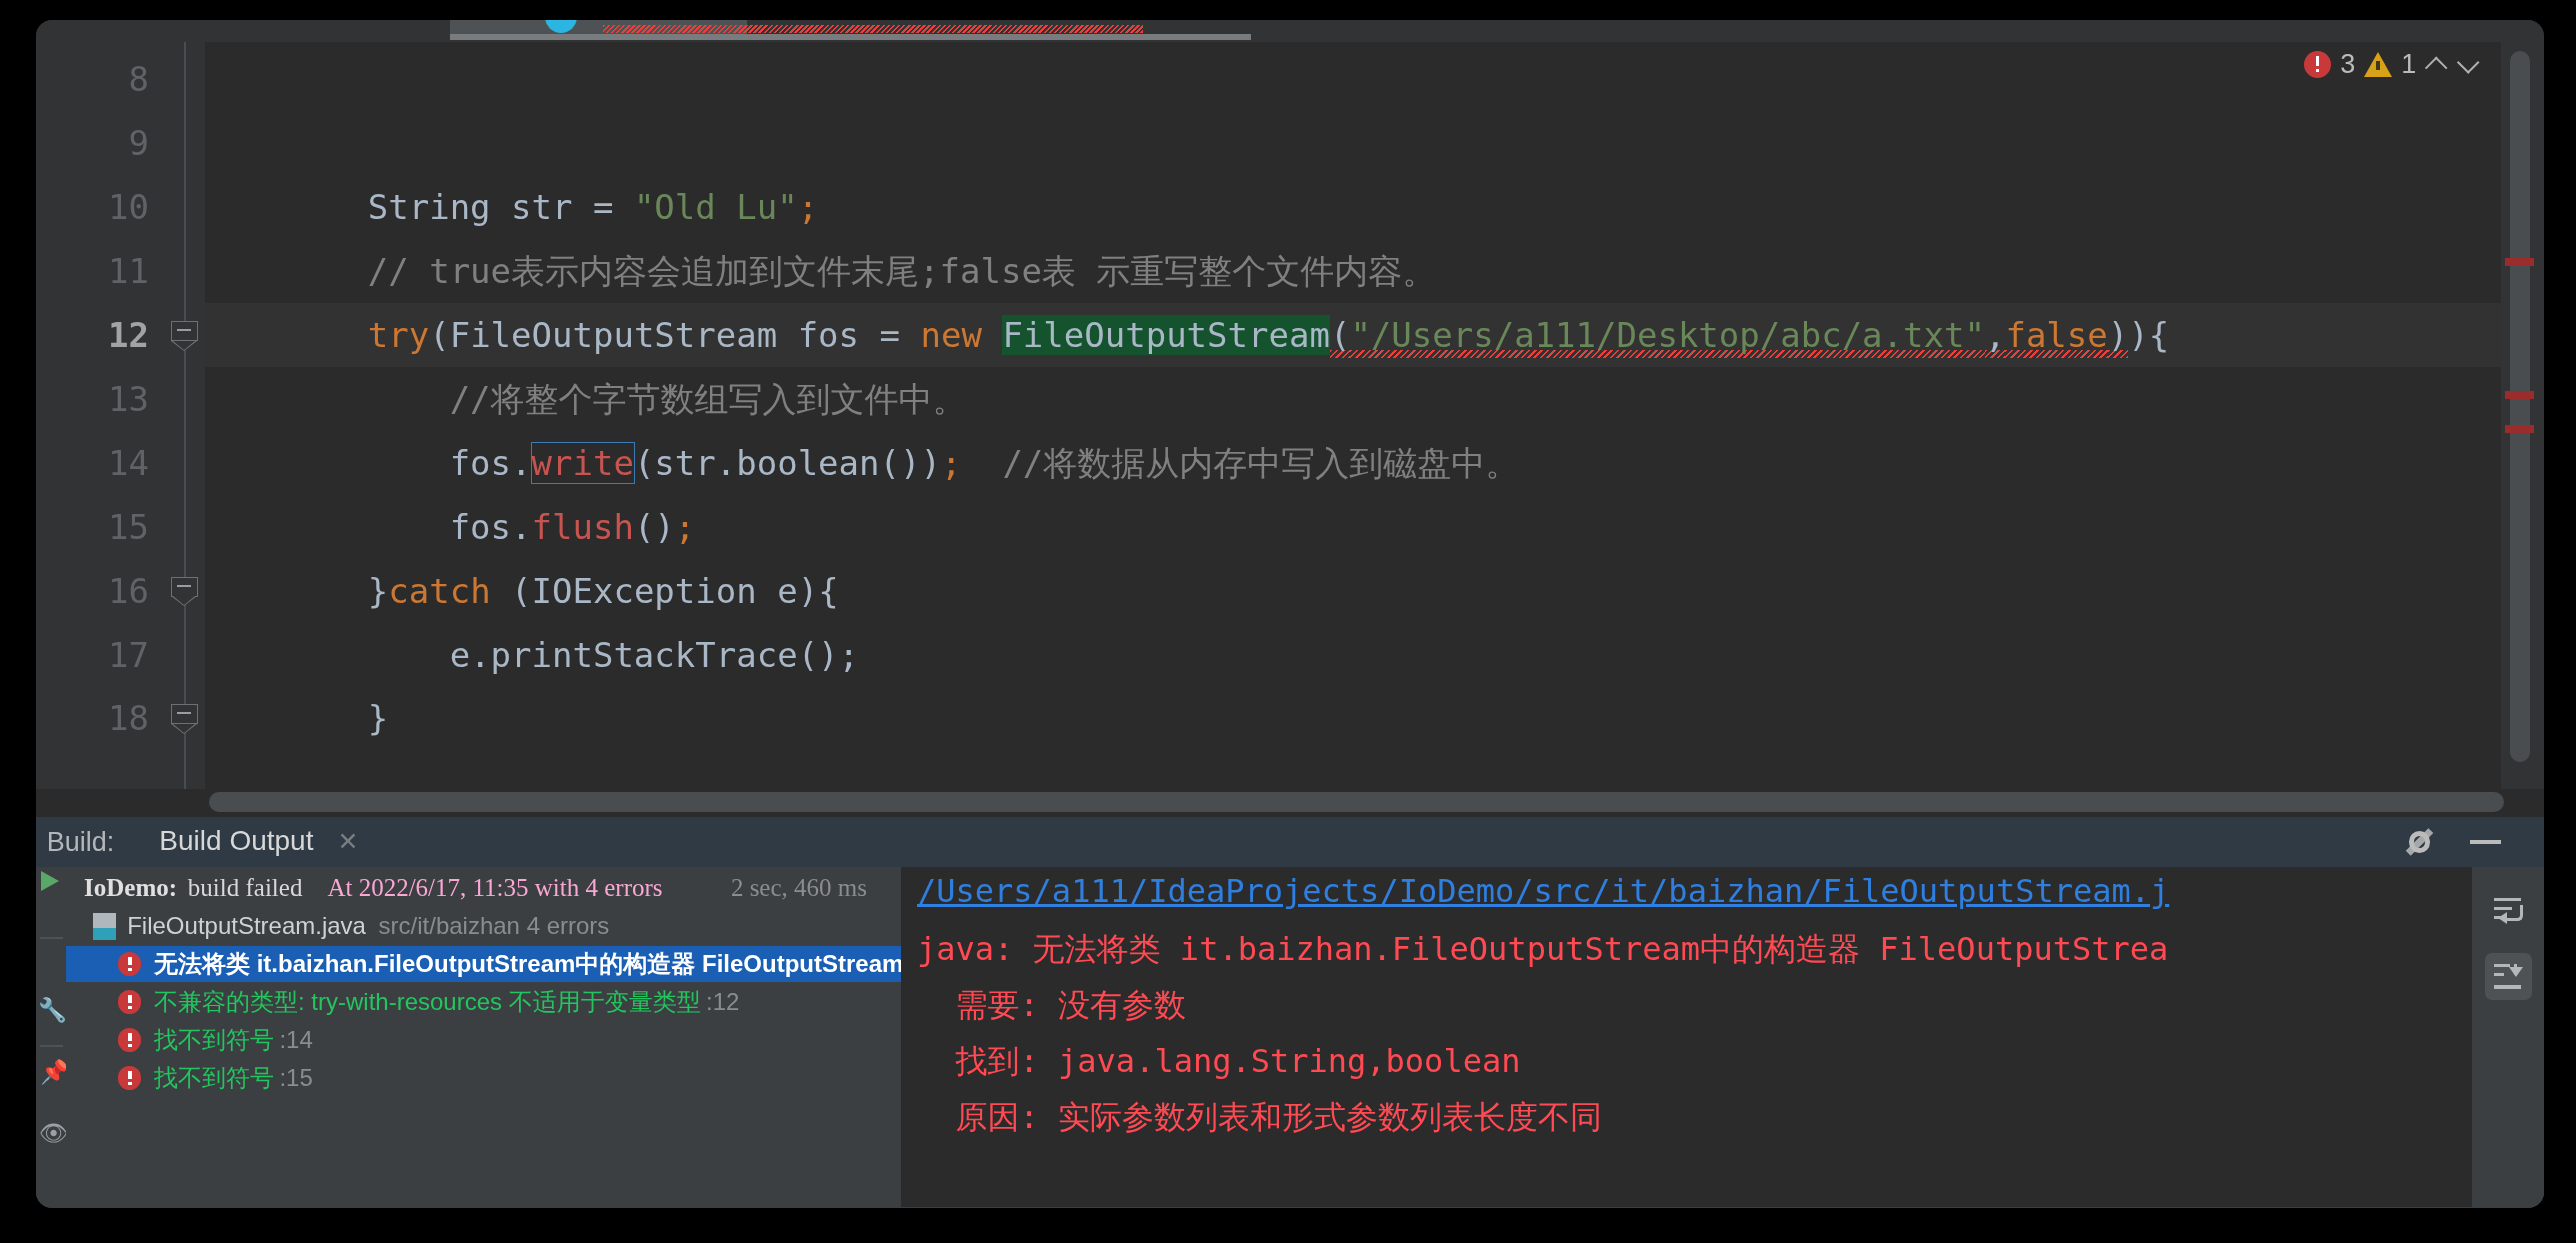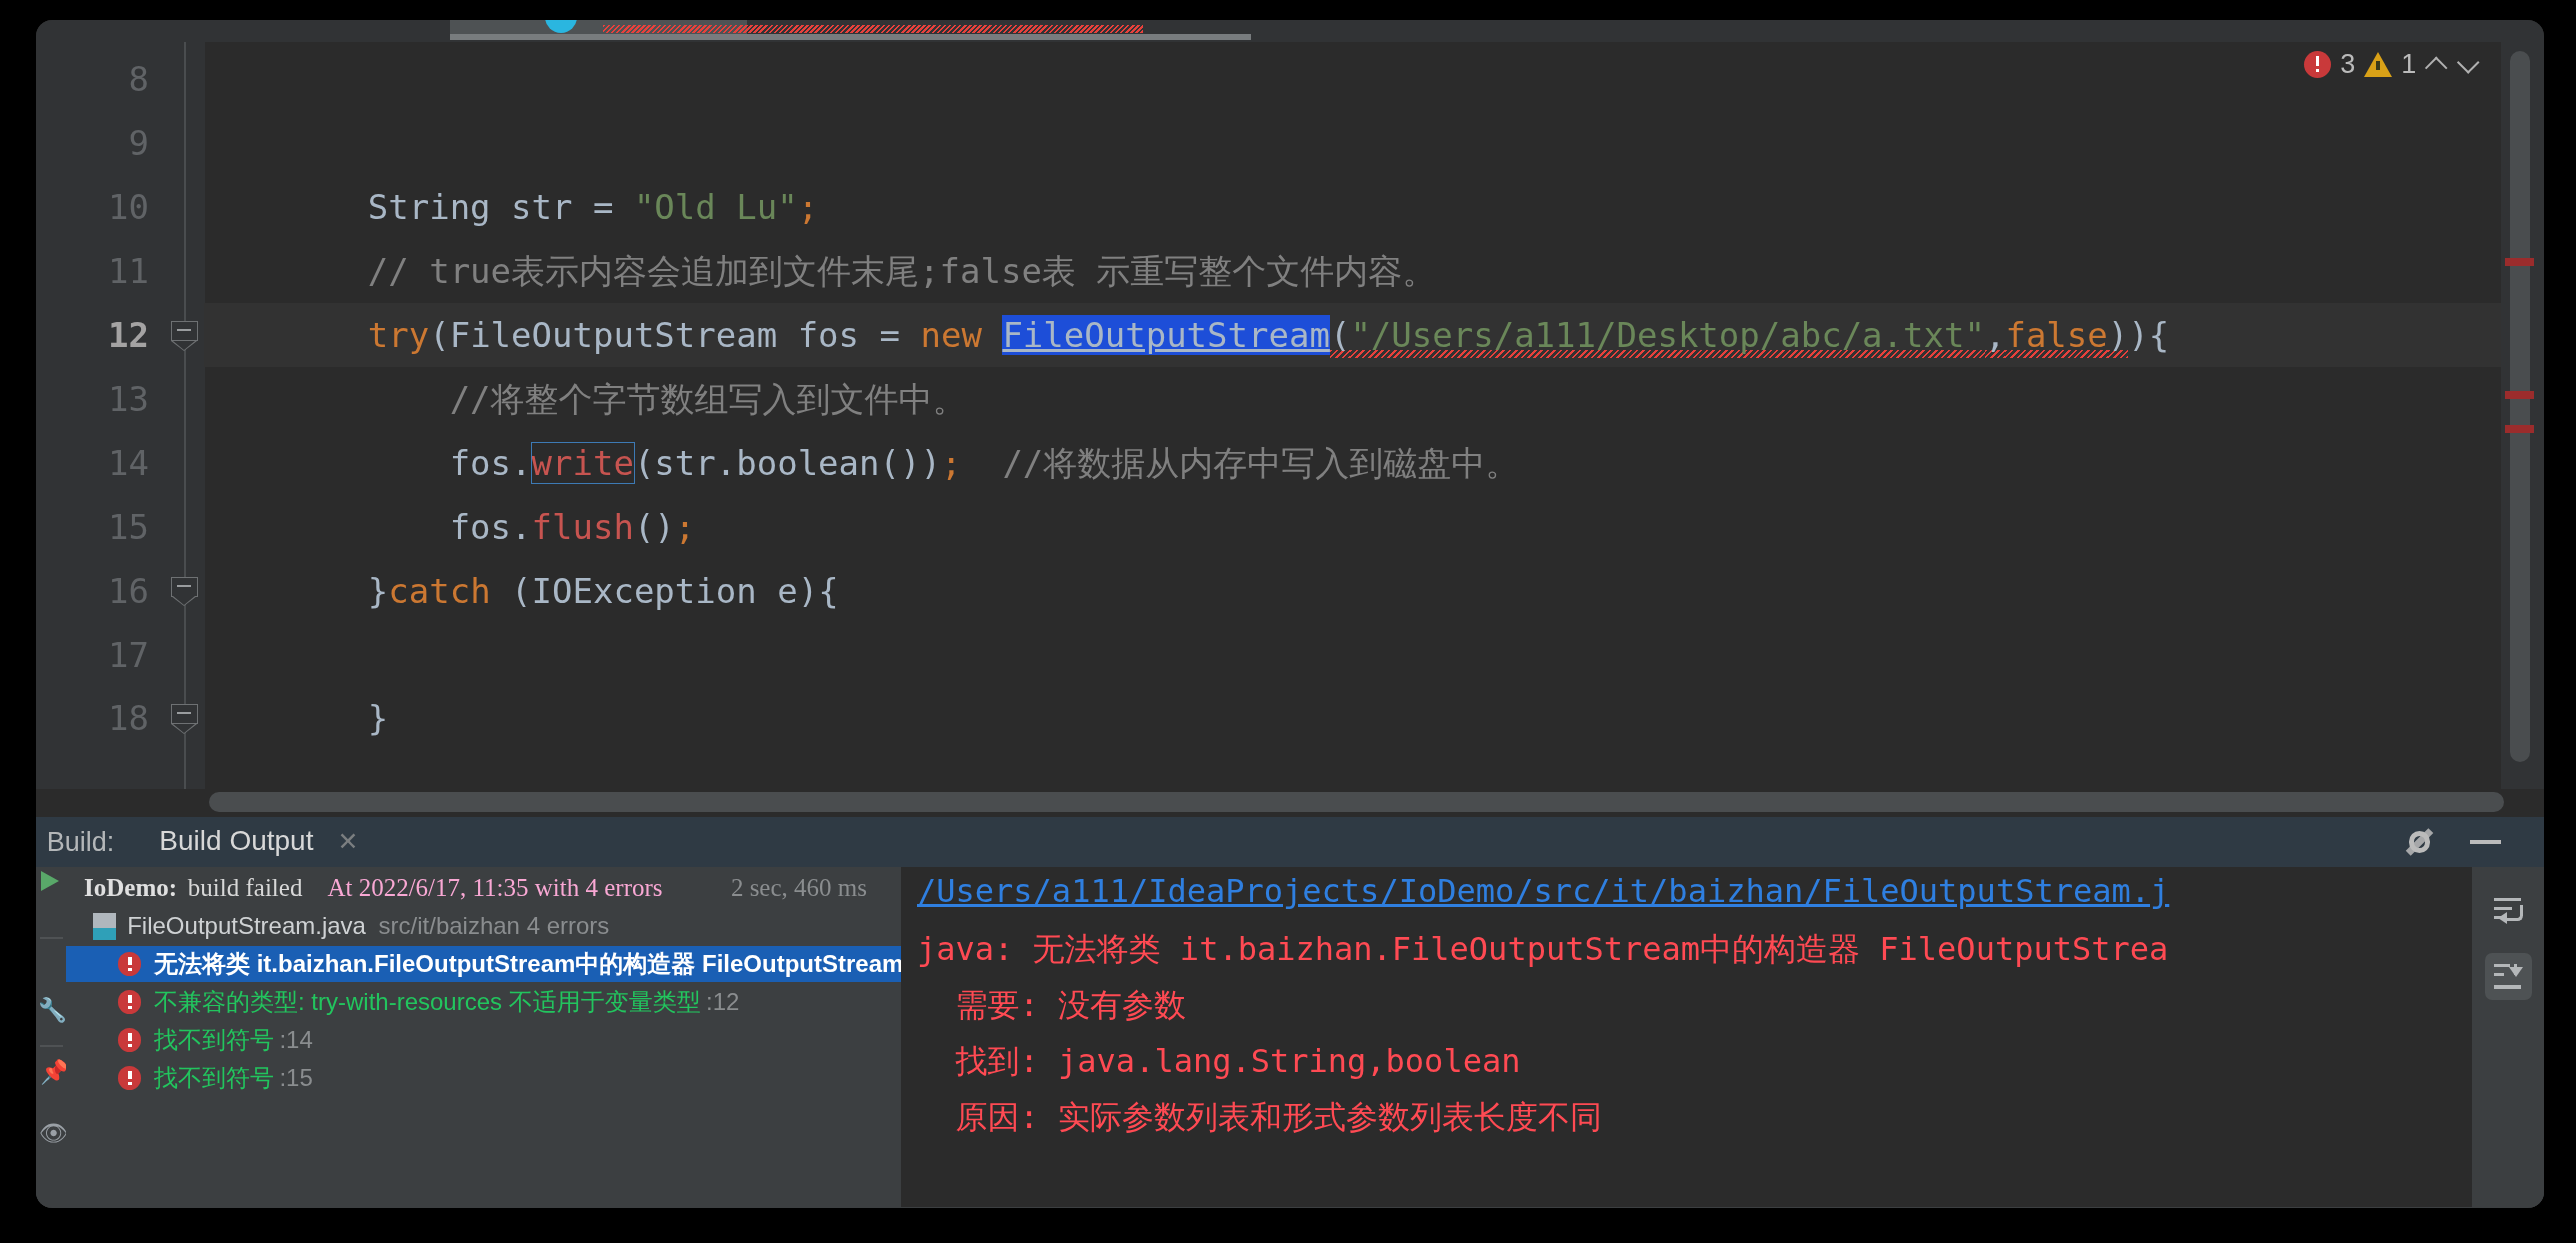--- a/index.html
+++ b/index.html
@@ -123,21 +123,21 @@
     font-family: "DejaVu Sans Mono", monospace;
     font-size: 34px;
     color: #a9b7c6;
   }
   .code-line.current-line { background: #323232; }
   .kw      { color: #cc7832; }
   .str     { color: #6a8759; }
   .cmt     { color: #808080; }
   .err     { color: #c75450; }
   .plain   { color: #a9b7c6; }
-  .hl-ident{ background: #1d4ed8; color: #a9b7c6; text-decoration: underline; }
+  .hl-ident{ background: #14532d; color: #a9b7c6; }
   .squiggle {
     border-bottom: 0;
     background-image: repeating-linear-gradient(135deg,#e8413c 0 1.8px, transparent 1.8px 4.5px);
     background-position: bottom left;
     background-size: 100% 8px;
     background-repeat: repeat-x;
     padding-bottom: 3.6px;
   }
   .sel-box {
     outline: 1.8px solid #3d7ab5;
@@ -447,21 +447,21 @@
       <div class="code-area" id="code-area">
           <div class="code-line" style="top: 5.4px;"></div>
           <div class="code-line" style="top: 69px;"></div>
           <div class="code-line" style="top: 133px;"><span class="plain">        </span><span class="plain">String</span><span class="plain"> str = </span><span class="str">"Old Lu"</span><span class="kw">;</span></div>
           <div class="code-line" style="top: 197px;"><span class="plain">        </span><span class="cmt">// true表示内容会追加到文件末尾;false表 示重写整个文件内容。</span></div>
           <div class="code-line current-line" style="top: 261px;"><span class="plain">        </span><span class="kw">try</span><span class="plain">(FileOutputStream fos = </span><span class="kw">new</span><span class="plain"> </span><span class="hl-ident">FileOutputStream</span><span class="plain squiggle">(</span><span class="str squiggle">"/Users/a111/Desktop/abc/a.txt"</span><span class="plain squiggle">,</span><span class="kw squiggle">false</span><span class="plain squiggle">)</span><span class="plain">){</span></div>
           <div class="code-line" style="top: 325px;"><span class="plain">            </span><span class="cmt">//将整个字节数组写入到文件中。</span></div>
           <div class="code-line" style="top: 389px;"><span class="plain">            </span><span class="plain">fos.</span><span class="err sel-box">write</span><span class="plain">(str.boolean())</span><span class="kw">;</span><span class="plain">  </span><span class="cmt">//将数据从内存中写入到磁盘中。</span></div>
           <div class="code-line" style="top: 453px;"><span class="plain">            </span><span class="plain">fos.</span><span class="err">flush</span><span class="plain">()</span><span class="kw">;</span></div>
           <div class="code-line" style="top: 517px;"><span class="plain">        </span><span class="plain">}</span><span class="kw">catch</span><span class="plain"> (IOException e){</span></div>
-          <div class="code-line" style="top: 581px;"><span class="plain">            </span></div>
+          <div class="code-line" style="top: 581px;"><span class="plain">            </span><span class="plain">e.printStackTrace();</span></div>
           <div class="code-line" style="top: 644px;"><span class="plain">        </span><span class="plain">}</span></div>
         </div>
 
       <div class="stripe">
         <div class="vscroll-thumb"></div>
         <div class="stripe-mark" style="top:216px;"></div>
         <div class="stripe-mark" style="top:349px;"></div>
         <div class="stripe-mark" style="top:383px;"></div>
       </div>
 

